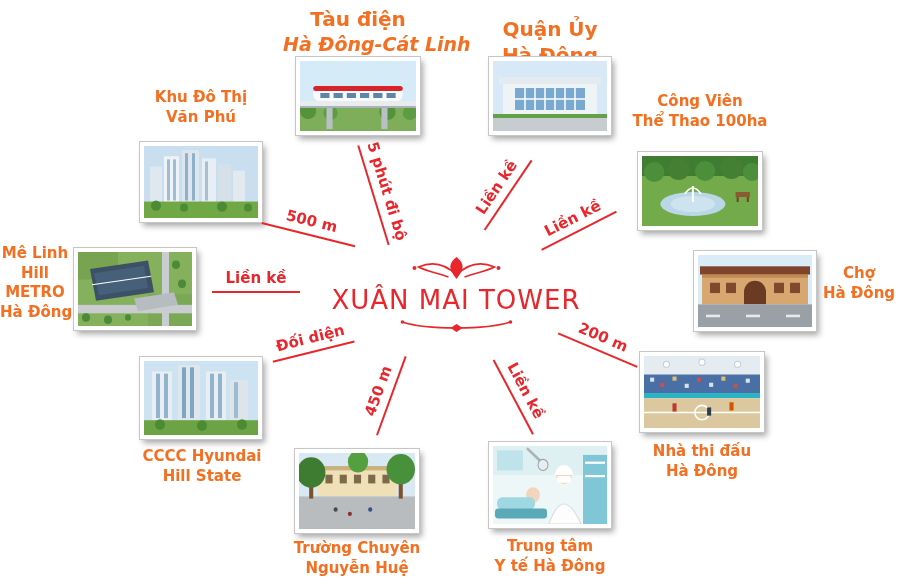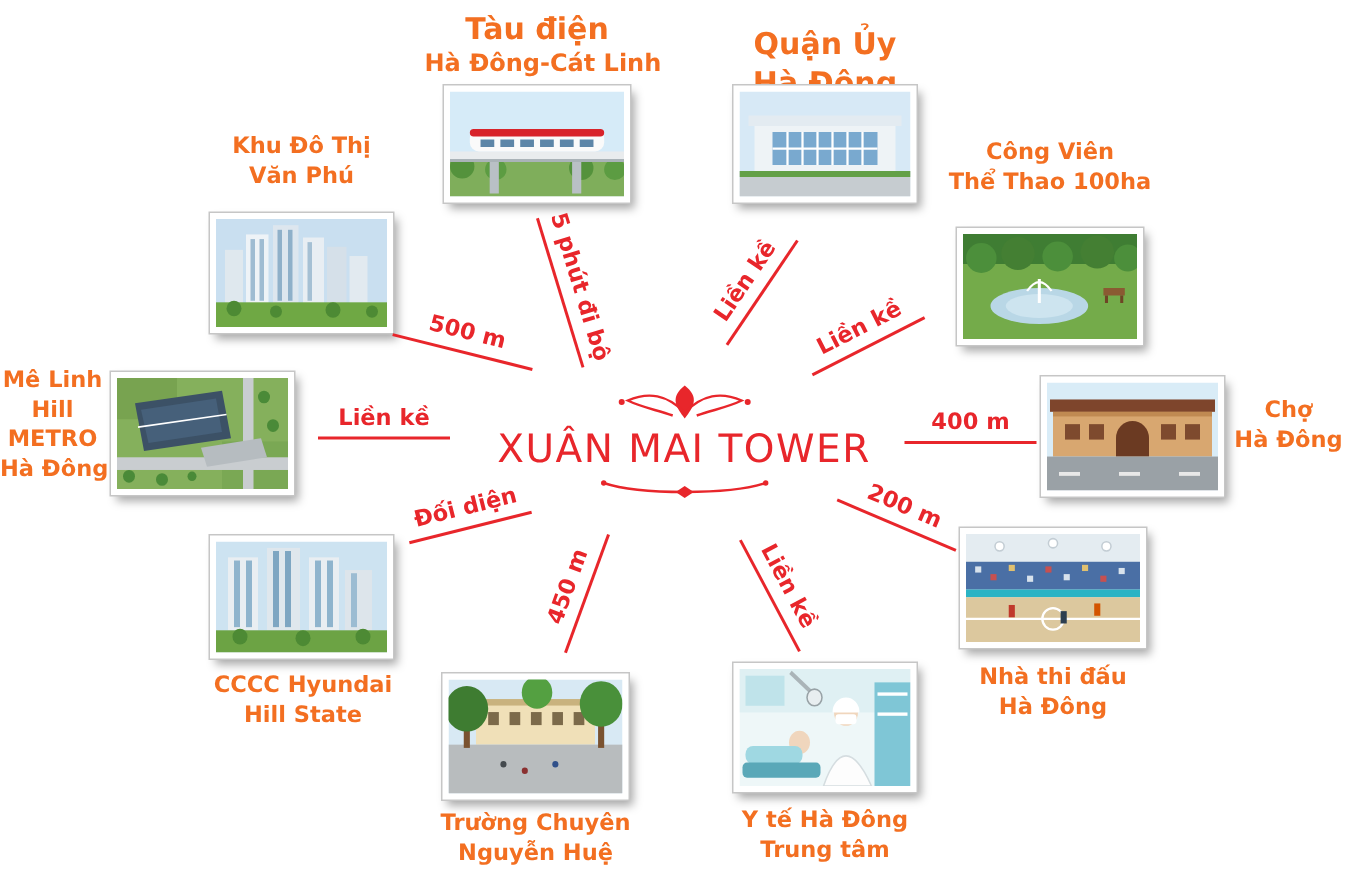--- a/index.html
+++ b/index.html
@@ -7,21 +7,21 @@
     position:relative; width:900px; height:582px; background:#ffffff;
     font-family:"DejaVu Sans","Liberation Sans",sans-serif; overflow:hidden;
   }
   
   .loc-label {
     position:absolute; text-align:center; font-weight:bold;
     color:var(--label-orange,#f36f21); line-height:1.3; font-size:15px;
   }
   .loc-label span { display:block; white-space:nowrap; }
   .loc-label .big { font-size:20px; }
-  .loc-label .small { font-size:16px; }
+  .loc-label .small { font-size:19px;font-style:italic; }
   
   .photo {
     position:absolute; background:#ffffff; padding:4px;
     box-shadow:0 0 0 1px #c6c6c6, 3px 4px 6px rgba(0,0,0,0.35);
   }
   .photo svg { display:block; width:100%; height:100%; }
   
   .connector {
     position:absolute; text-align:center;
     transform:translate(-50%,-50%) rotate(var(--r,0deg));
@@ -61,22 +61,22 @@
   </div>
   <div class="loc-label" style="left:818px;top:264px;width:82px;">
     <span>Chợ</span>
     <span>Hà Đông</span>
   </div>
   <div class="loc-label" style="left:638px;top:442px;width:128px;">
     <span>Nhà thi đấu</span>
     <span>Hà Đông</span>
   </div>
   <div class="loc-label" style="left:478px;top:537px;width:144px;">
+    <span>Trung tâm</span>
     <span>Y tế Hà Đông</span>
-    <span>Trung tâm</span>
   </div>
   <div class="loc-label" style="left:288px;top:539px;width:138px;">
     <span>Trường Chuyên</span>
     <span>Nguyễn Huệ</span>
   </div>
   <div class="loc-label" style="left:133px;top:447px;width:138px;">
     <span>CCCC Hyundai</span>
     <span>Hill State</span>
   </div>
   <div class="loc-label" style="left:0px;top:244px;width:70px;">
@@ -303,24 +303,20 @@
     <span class="cline"></span>
   </div>
   <div class="connector" style="left:499px;top:189px;--r:-56deg;width:84px;">
     <span class="clbl">Liền kề</span>
     <span class="cline"></span>
   </div>
   <div class="connector" style="left:574px;top:221px;--r:-27deg;width:84px;">
     <span class="clbl">Liền kề</span>
     <span class="cline"></span>
   </div>
-  <div class="connector" style="left:647px;top:284px;--r:0deg;width:88px;">
-    <span class="clbl">400 m</span>
-    <span class="cline"></span>
-  </div>
   <div class="connector" style="left:602px;top:340px;--r:23deg;width:86px;">
     <span class="clbl">200 m</span>
     <span class="cline"></span>
   </div>
   <div class="connector" style="left:523px;top:392px;--r:62deg;width:84px;">
     <span class="clbl">Liền kề</span>
     <span class="cline"></span>
   </div>
   <div class="connector" style="left:381px;top:392px;--r:-70deg;width:84px;">
     <span class="clbl">450 m</span>

